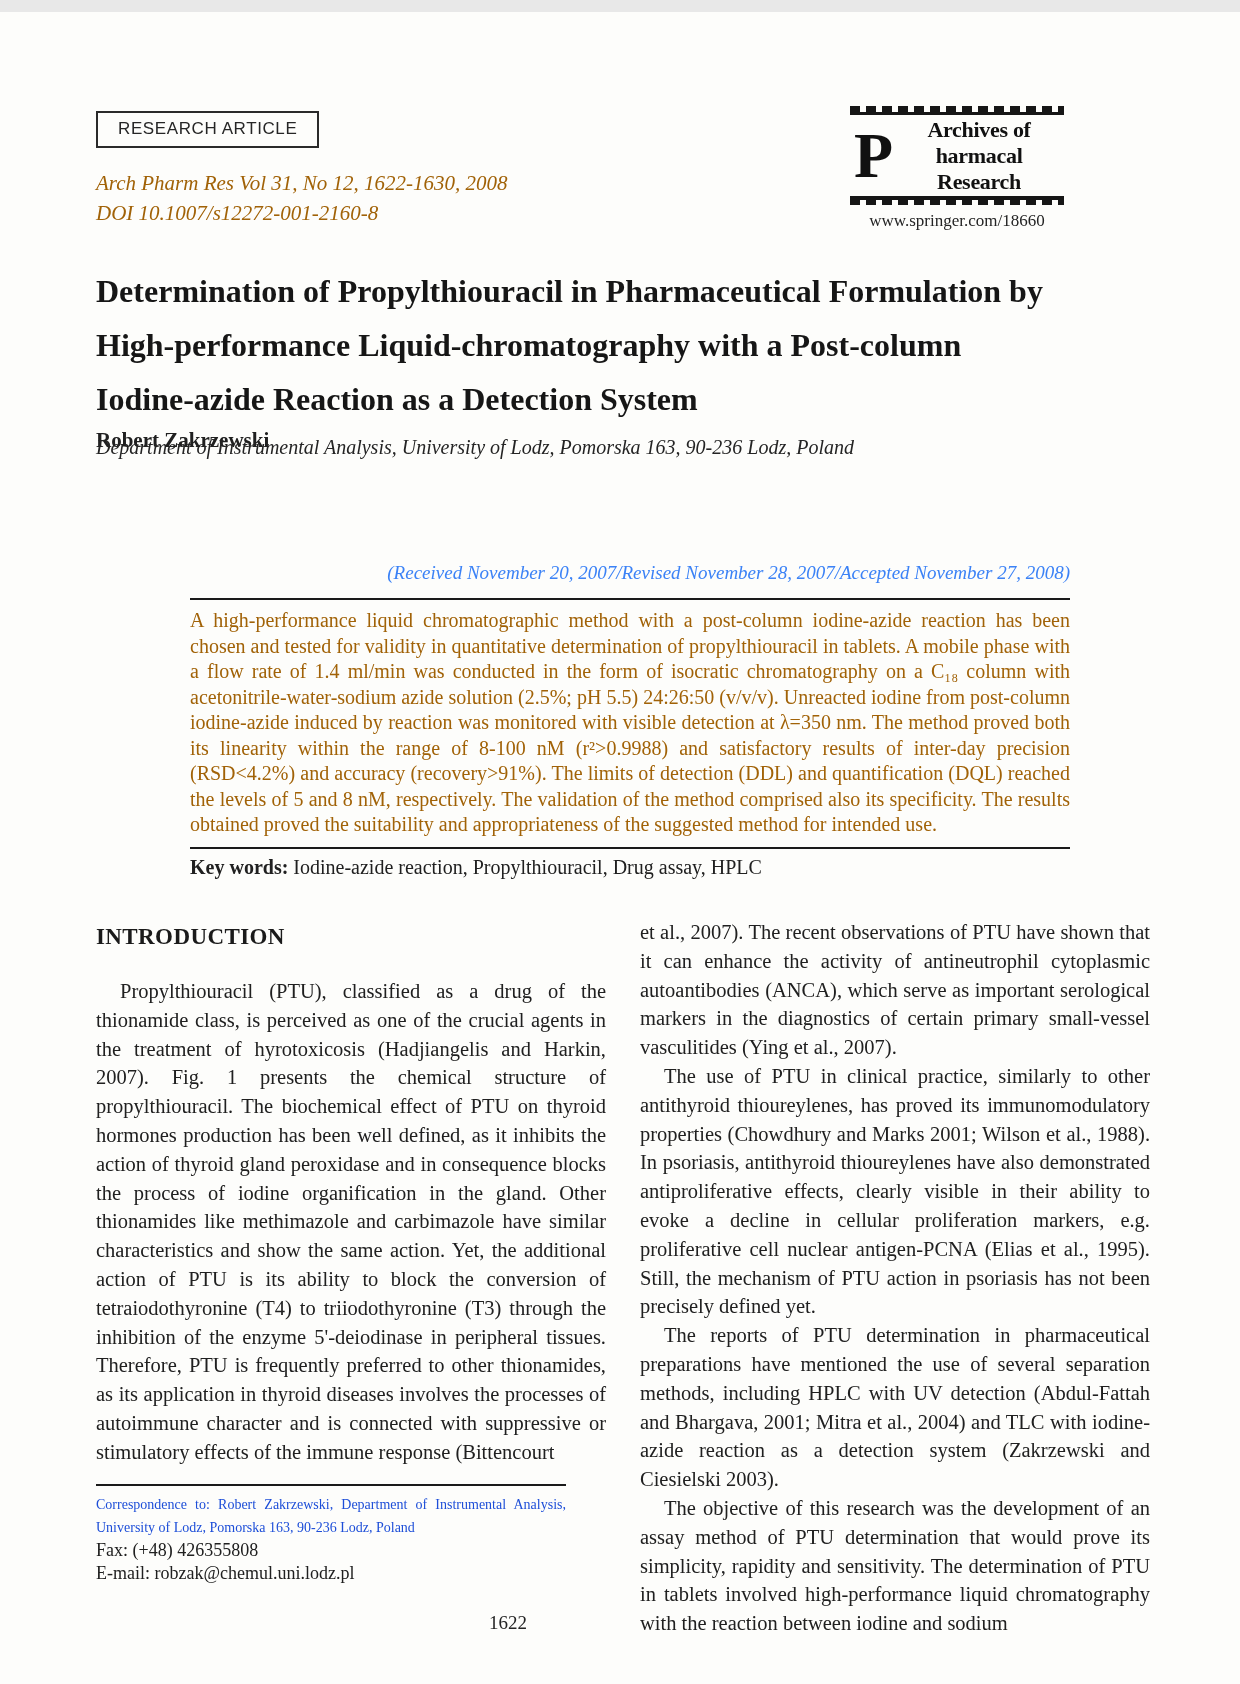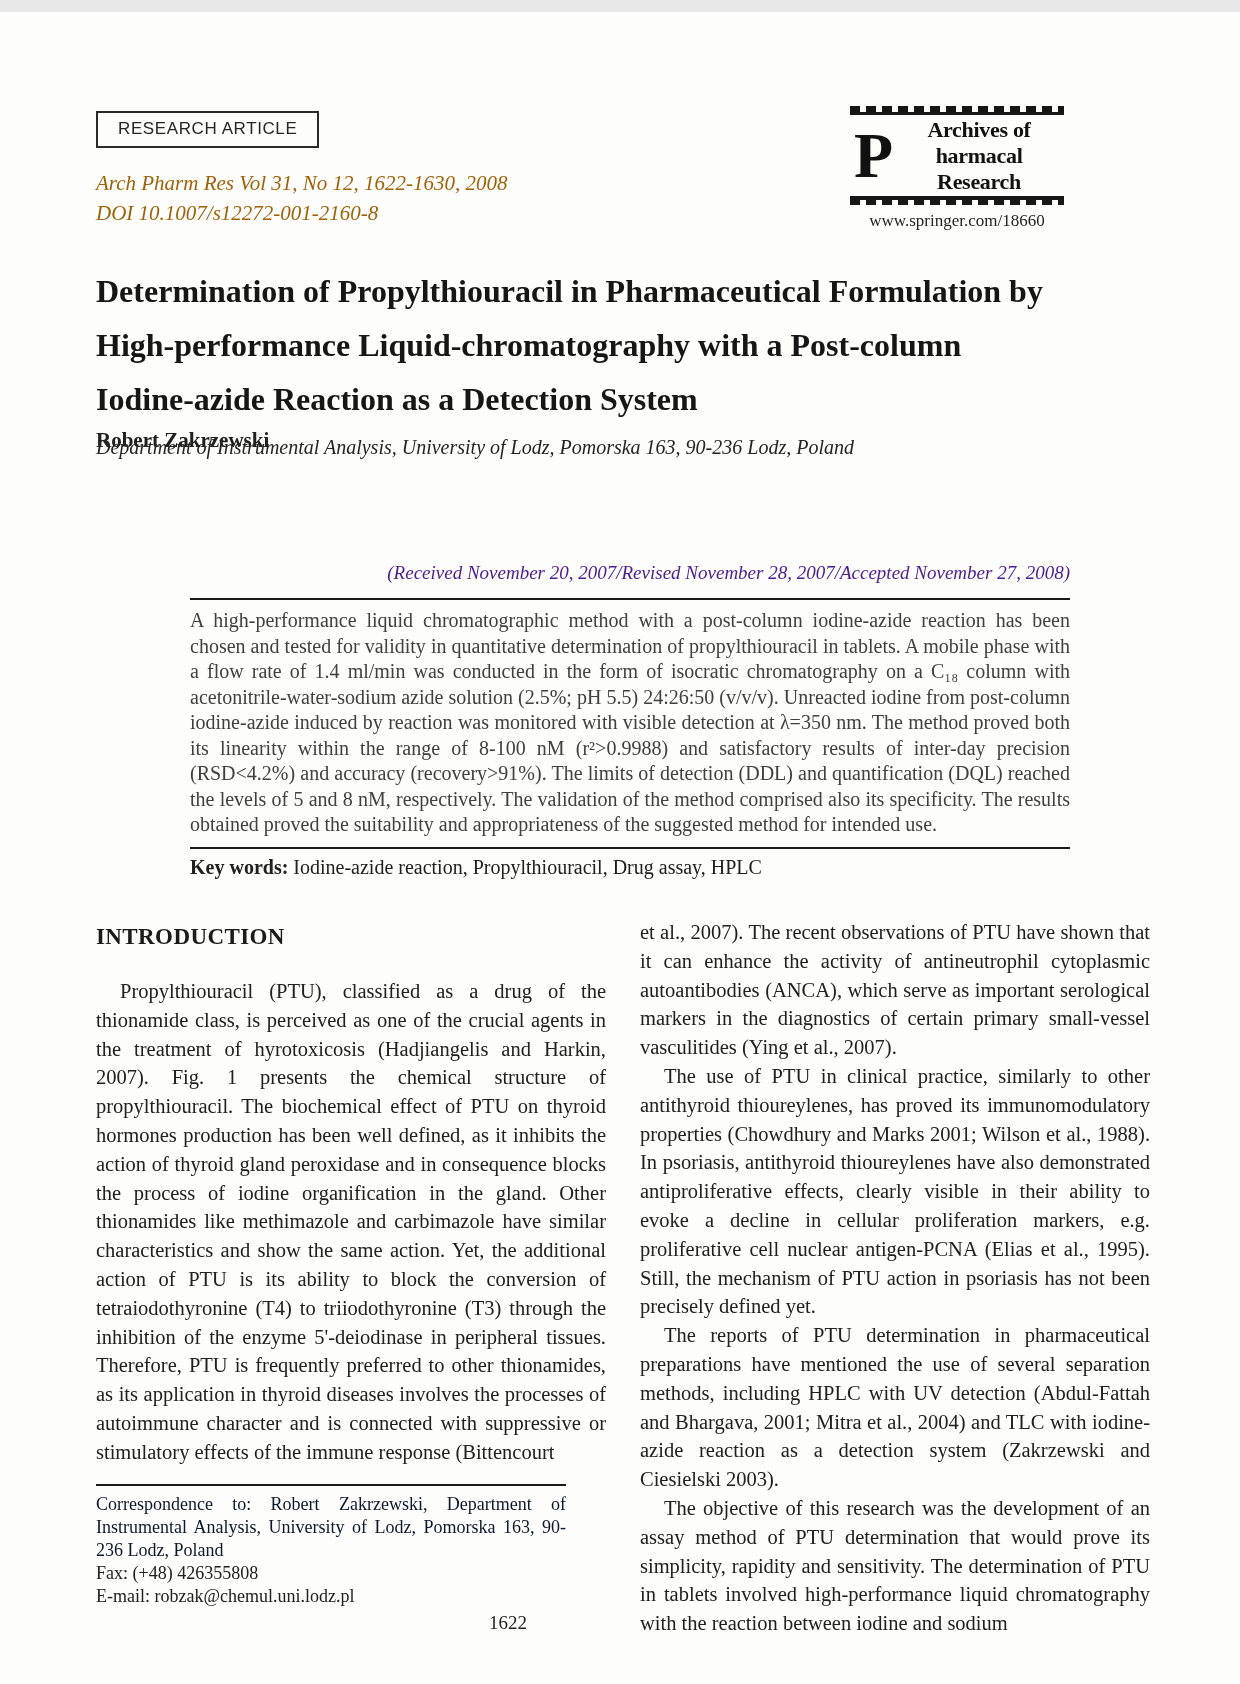--- a/index.html
+++ b/index.html
@@ -25,36 +25,36 @@
   .logo-lines { flex:1; text-align:center; font-weight:700; color:#111; }
   .logo-line { font-size:22px; line-height:26px; letter-spacing:-0.3px; }
   .teeth-bottom { height:9px; background:repeating-linear-gradient(90deg,#161616 0 10px, transparent 10px 16px); border-top:4px solid #161616; }
   .publisher-url { margin-top:6px; text-align:center; font-size:17px; color:#242424; }
   
   .title { position:absolute; left:96px; top:252px; width:1060px; font-size:32px; font-weight:700; line-height:54px; color:#161616; }
   .author { position:absolute; left:96px; top:416px; font-size:21px; font-weight:700; color:#202020; }
   .affiliation { position:absolute; left:96px; top:424px; font-size:20px; font-style:italic; color:#242424; }
   
   .abstract-block { position:absolute; left:190px; top:550px; width:880px; }
-  .dates { text-align:right; font-style:italic; font-size:19px; color:#4c1d95; margin-bottom:14px; }
+  .dates { text-align:right; font-style:italic; font-size:19px; color:#3b82f6; margin-bottom:14px; }
   .rule { border-top:2px solid #1a1a1a; }
-  .abstract-text { margin-top:8px; font-size:20px; line-height:25.5px; text-align:justify; color:#404040; }
+  .abstract-text { margin-top:8px; font-size:20px; line-height:25.5px; text-align:justify; color:#a16207; }
   .rule-kw { margin-top:9px; }
   .keywords { margin-top:7px; font-size:20px; color:#202020; }
   .keywords b { font-weight:700; }
   
   .columns { position:absolute; left:96px; top:906px; width:1054px; display:flex; gap:34px; }
   .col { width:510px; }
   .intro-heading { font-size:23px; font-weight:700; letter-spacing:0.4px; margin:6px 0 27px 0; color:#1a1a1a; }
   .body-par { font-size:20.5px; line-height:28.8px; text-align:justify; color:#202020; }
   .indent { text-indent:24px; }
   
   .footnote { position:absolute; left:96px; top:1472px; width:470px; }
   .footnote .rule { border-top:2px solid #1a1a1a; margin-bottom:7px; }
-  .foot-par { font-size:18px; line-height:23px; text-align:justify; color:#0f172a; }
+  .foot-par { font-size:14px; line-height:23px; text-align:justify; color:#1d4ed8; }
   .foot-line { font-size:18px; line-height:23px; color:#202020; }
   .page-number { position:absolute; left:0; top:1600px; width:1016px; text-align:center; font-size:19px; color:#242424; }
 </style>
 </head>
 <body>
 
 <div class="page">
 
   <div class="badge-box">RESEARCH ARTICLE</div>
 

